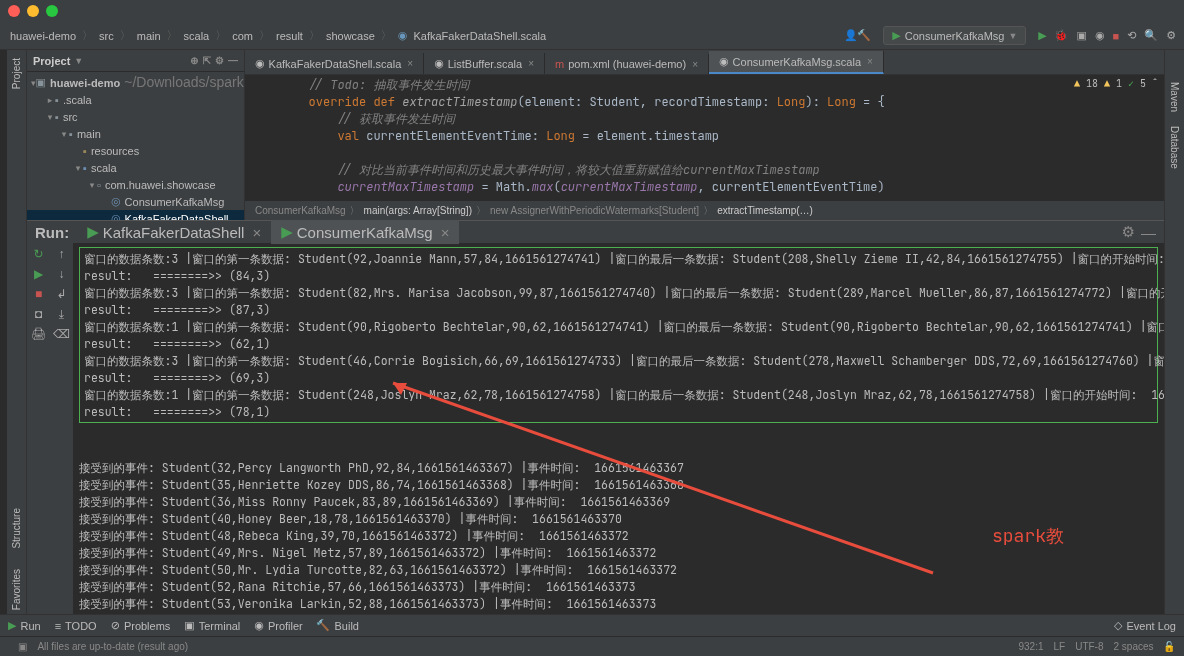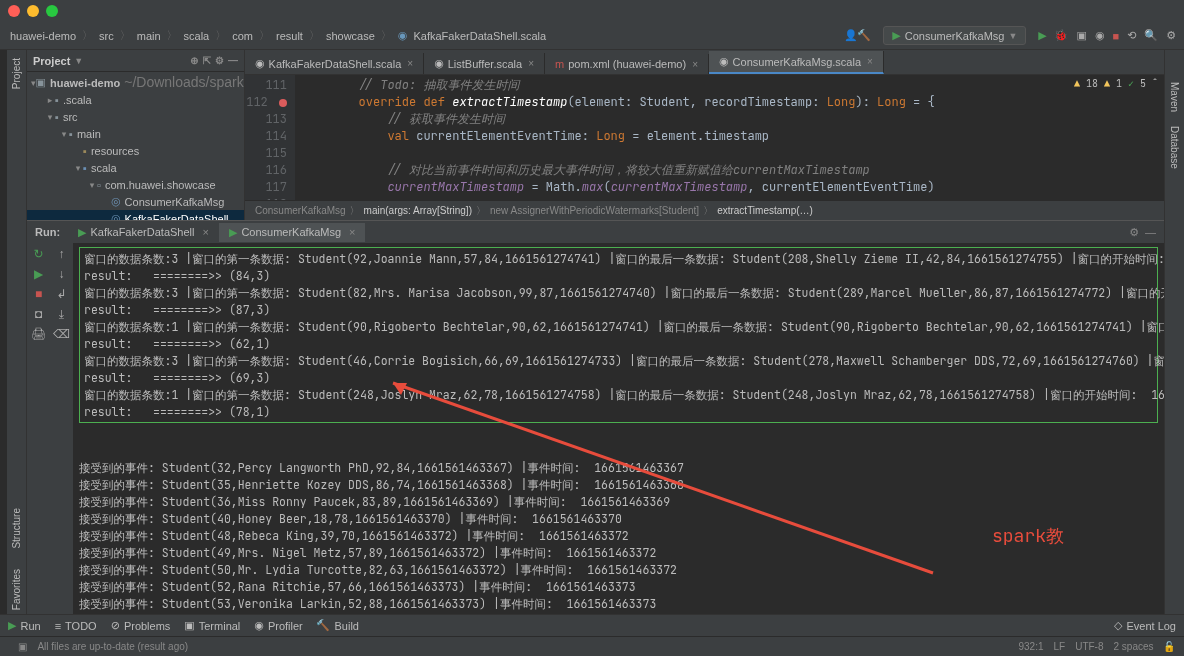--- a/index.html
+++ b/index.html
@@ -40,29 +40,29 @@
 .tree .dim { color: #777; margin-left: 4px; font-size: 14px; }
 .editor { flex: 1; display: flex; flex-direction: column; background: #2b2b2b; min-width: 0; }
 .edtabs { height: 25px; background: #3c3f41; display: flex; align-items: flex-end; border-bottom: 1px solid #323232; font-size: 11px; }
 .edtab { padding: 4px 10px; color: #bbb; display: flex; align-items: center; gap: 4px; border-right: 1px solid #2b2b2b; cursor: pointer; }
 .edtab.active { background: #4e5254; border-bottom: 2px solid #4a88c7; }
 .edtab .x { color: #888; font-size: 10px; margin-left: 2px; }
 .edbody { flex: 1; display: flex; font-family: "JetBrains Mono", Menlo, monospace; font-size: 12px; position: relative; overflow: hidden; }
 .gutter { width: 50px; text-align: right; color: #606366; padding: 2px 8px 2px 0; background: #313335; line-height: 17px; }
 .gutter .bp { display:inline-block; width:8px; height:8px; background:#db5c5c; border-radius:50%; margin-left:4px; vertical-align: middle;}
 .code { flex: 1; padding: 2px 6px; line-height: 17px; white-space: pre; overflow: hidden; }
-.kw { color: #cc7832; } .fn { color: #ffffff; font-style: italic; }
+.kw { color: #cc7832; } .fn { color: #a3a3a3; font-style: italic; }
 .cm { color: #808080; font-style: italic; }
 .it { font-style: italic; color: #9876aa; }
 .warn { position: absolute; top: 2px; right: 6px; font-size: 10px; color: #bbb; display: flex; gap: 6px; align-items: center;}
 .warn .y { color: #f2c55c; } .warn .g { color: #499c54; }
 .crumbs { height: 20px; background: #3c3f41; border-top: 1px solid #2b2b2b; display: flex; align-items: center; padding: 0 10px; font-size: 10px; color: #888; gap: 4px; }
 .crumbs .sel { color: #ccc; }
 .runpanel { flex: 1; display: flex; flex-direction: column; background: #2b2b2b; border-top: 1px solid #555; min-height: 0; }
-.runhead { height: 22px; background: #3c3f41; display: flex; align-items: center; padding: 0 8px; font-size: 11px; color: #bbb; }
+.runhead { height: 22px; background: #3c3f41; display: flex; align-items: center; padding: 0 8px; font-size: 15px; color: #bbb; }
 .runhead .lbl { font-weight: bold; margin-right: 8px; }
 .runtab { padding: 3px 10px; display: flex; align-items: center; gap: 4px; }
 .runtab.active { background: #4e5254; }
 .runhead .spacer { flex: 1; }
 .runbody { flex: 1; display: flex; min-height: 0; }
 .runtools { width: 46px; background: #3c3f41; display: flex; }
 .col { width: 23px; display: flex; flex-direction: column; align-items: center; padding-top: 4px; gap: 6px; }
 .col span { color: #aaa; font-size: 12px; cursor: pointer; }
 .col .run { color: #499c54; } .col .stop { color: #c75450; }
 .console { flex: 1; font-family: "JetBrains Mono", Menlo, monospace; font-size: 11.5px; line-height: 17px; padding: 4px 6px; color: #bbb; overflow: hidden; position: relative; white-space: pre; }
@@ -212,30 +212,20 @@
               <span>pom.xml (huawei-demo)</span>
               <span class="x">×</span>
             </div>
           <div class="edtab active">
               <span>◉</span>
               <span>ConsumerKafkaMsg.scala</span>
               <span class="x">×</span>
             </div>
         </div>
         <div class="edbody">
-          <div class="gutter" id="gutter">
-              <div>111</div>
-              <div>112 <span class="bp"></span></div>
-              <div>113</div>
-              <div>114</div>
-              <div>115</div>
-              <div>116</div>
-              <div>117</div>
-              <div>118</div>
-            </div>
           <div class="code" id="code"><div>        <span class="cm">// Todo: 抽取事件发生时间</span></div><div>        <span class="kw">override def</span> <span class="fn">extractTimestamp</span>(element: Student, recordTimestamp: <span class="kw">Long</span>): <span class="kw">Long</span> = {</div><div>            <span class="cm">// 获取事件发生时间</span></div><div>            <span class="kw">val</span> currentElementEventTime: <span class="kw">Long</span> = element.timestamp</div><div>&nbsp;</div><div>            <span class="cm">// 对比当前事件时间和历史最大事件时间，将较大值重新赋值给currentMaxTimestamp</span></div><div>            <span class="it">currentMaxTimestamp</span> = Math.<span class="it">max</span>(<span class="it">currentMaxTimestamp</span>, currentElementEventTime)</div><div>&nbsp;</div></div>
           <div class="warn">
             <span class="y">▲</span>
               <span>18</span>
             <span class="y">▲</span>
               <span>1</span>
             <span class="g">✓</span>
               <span>5</span>
             <span>ˆ</span>
           </div>

